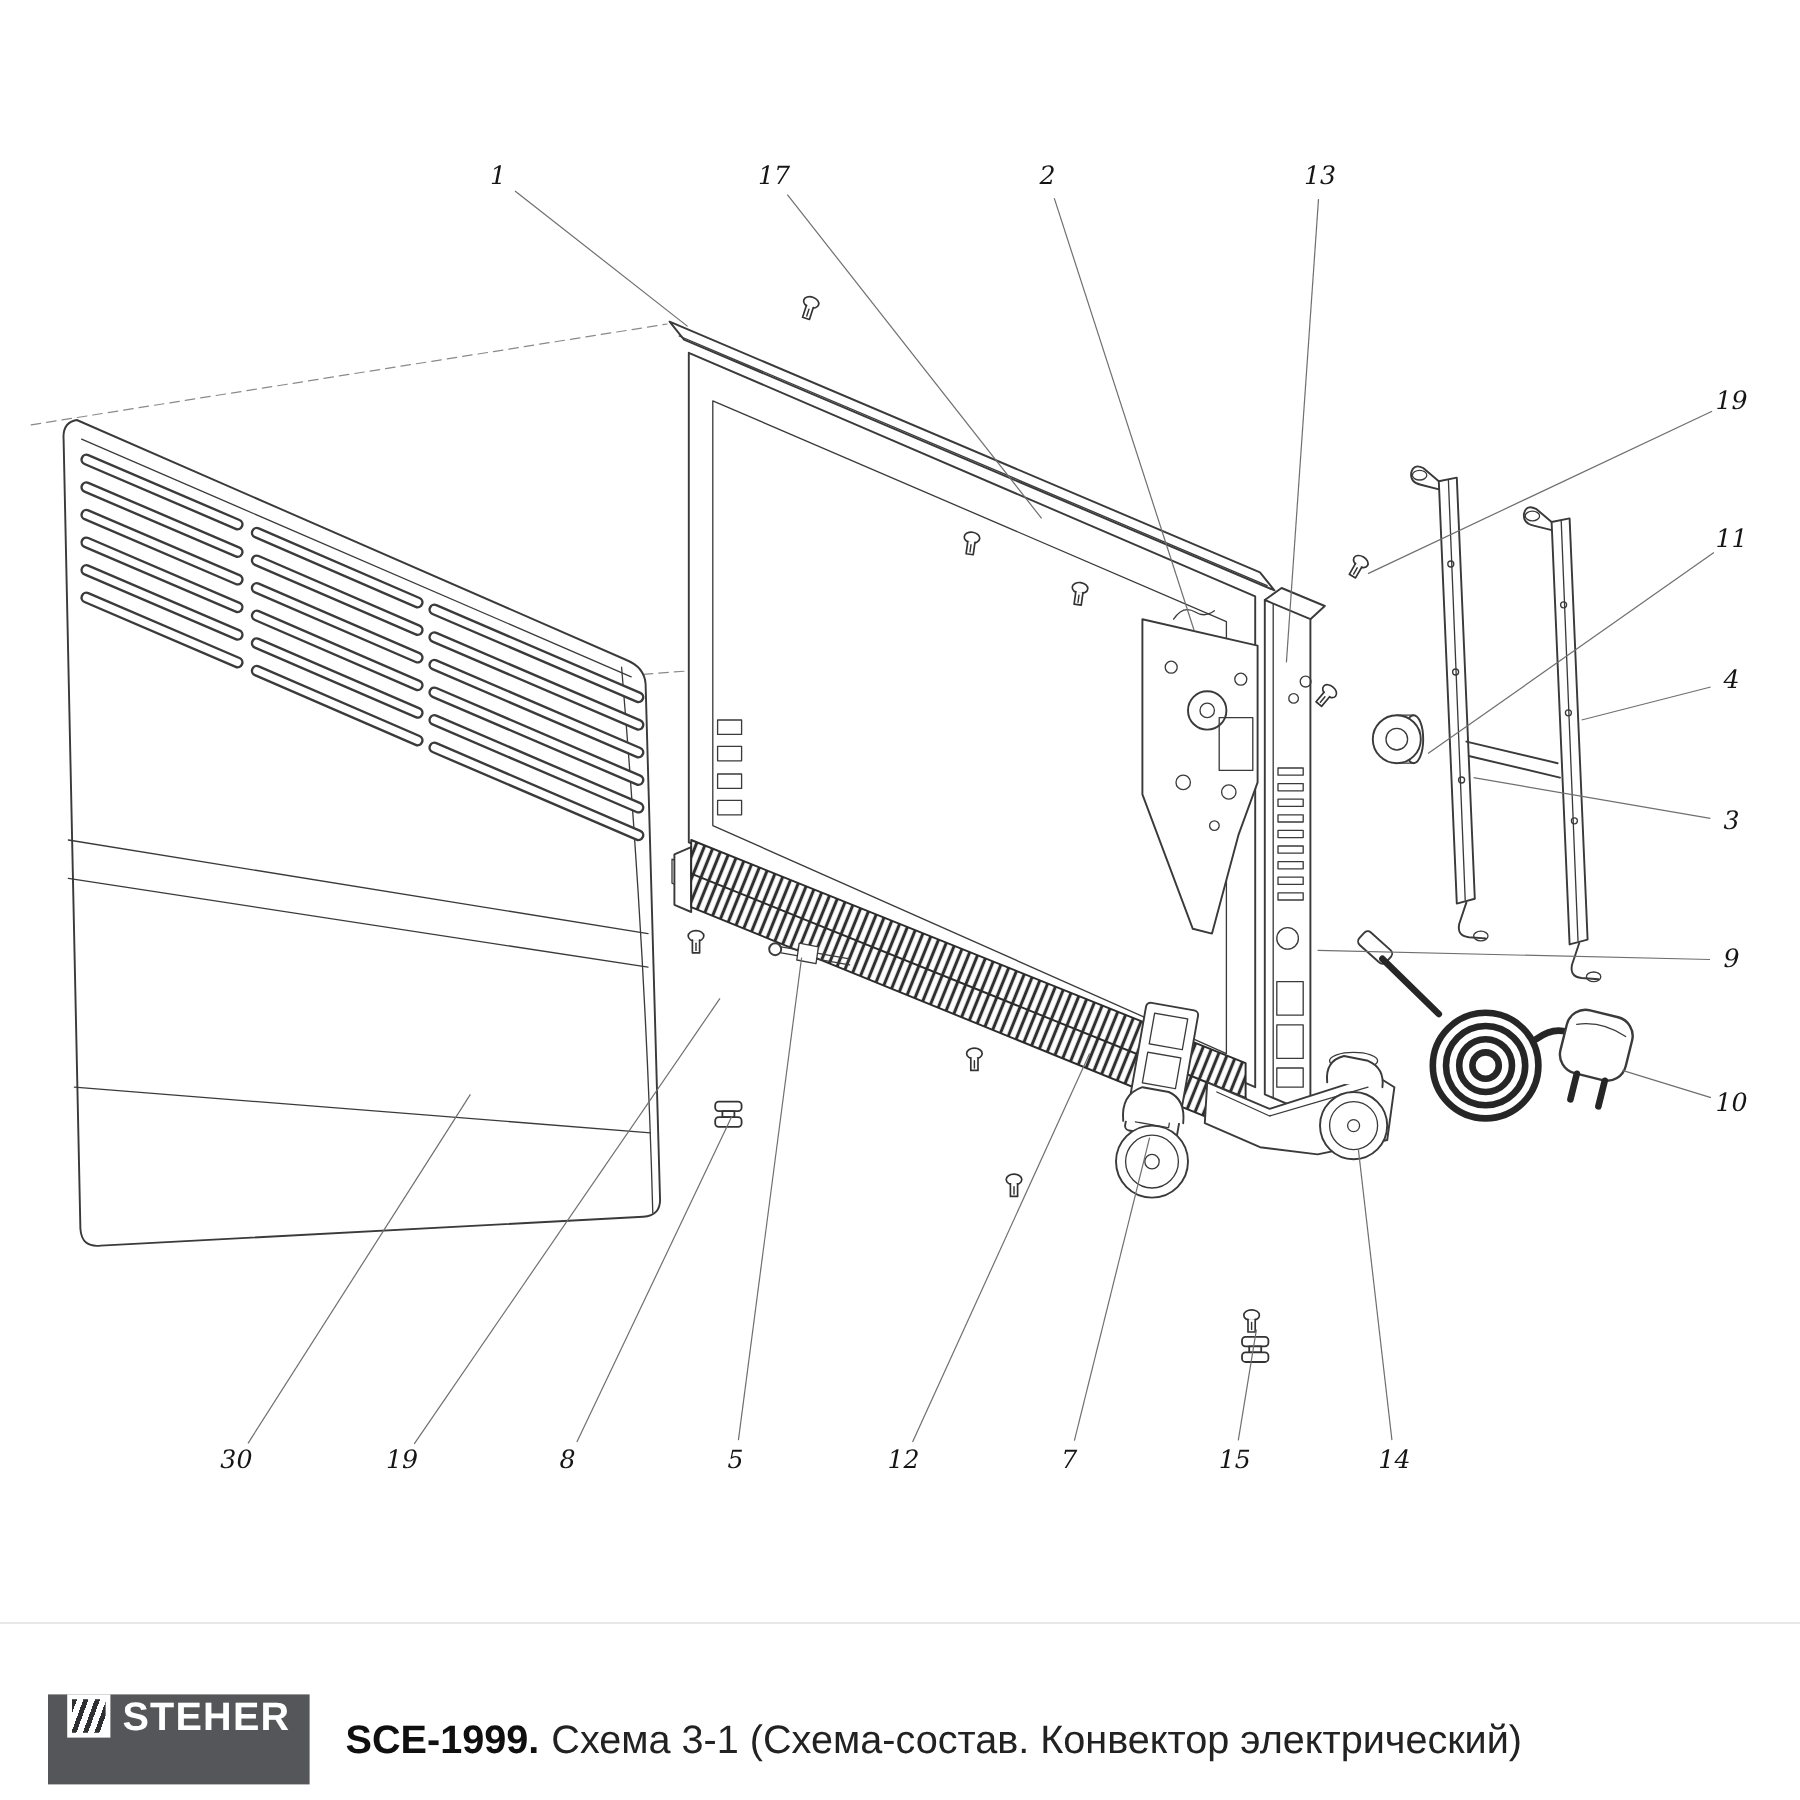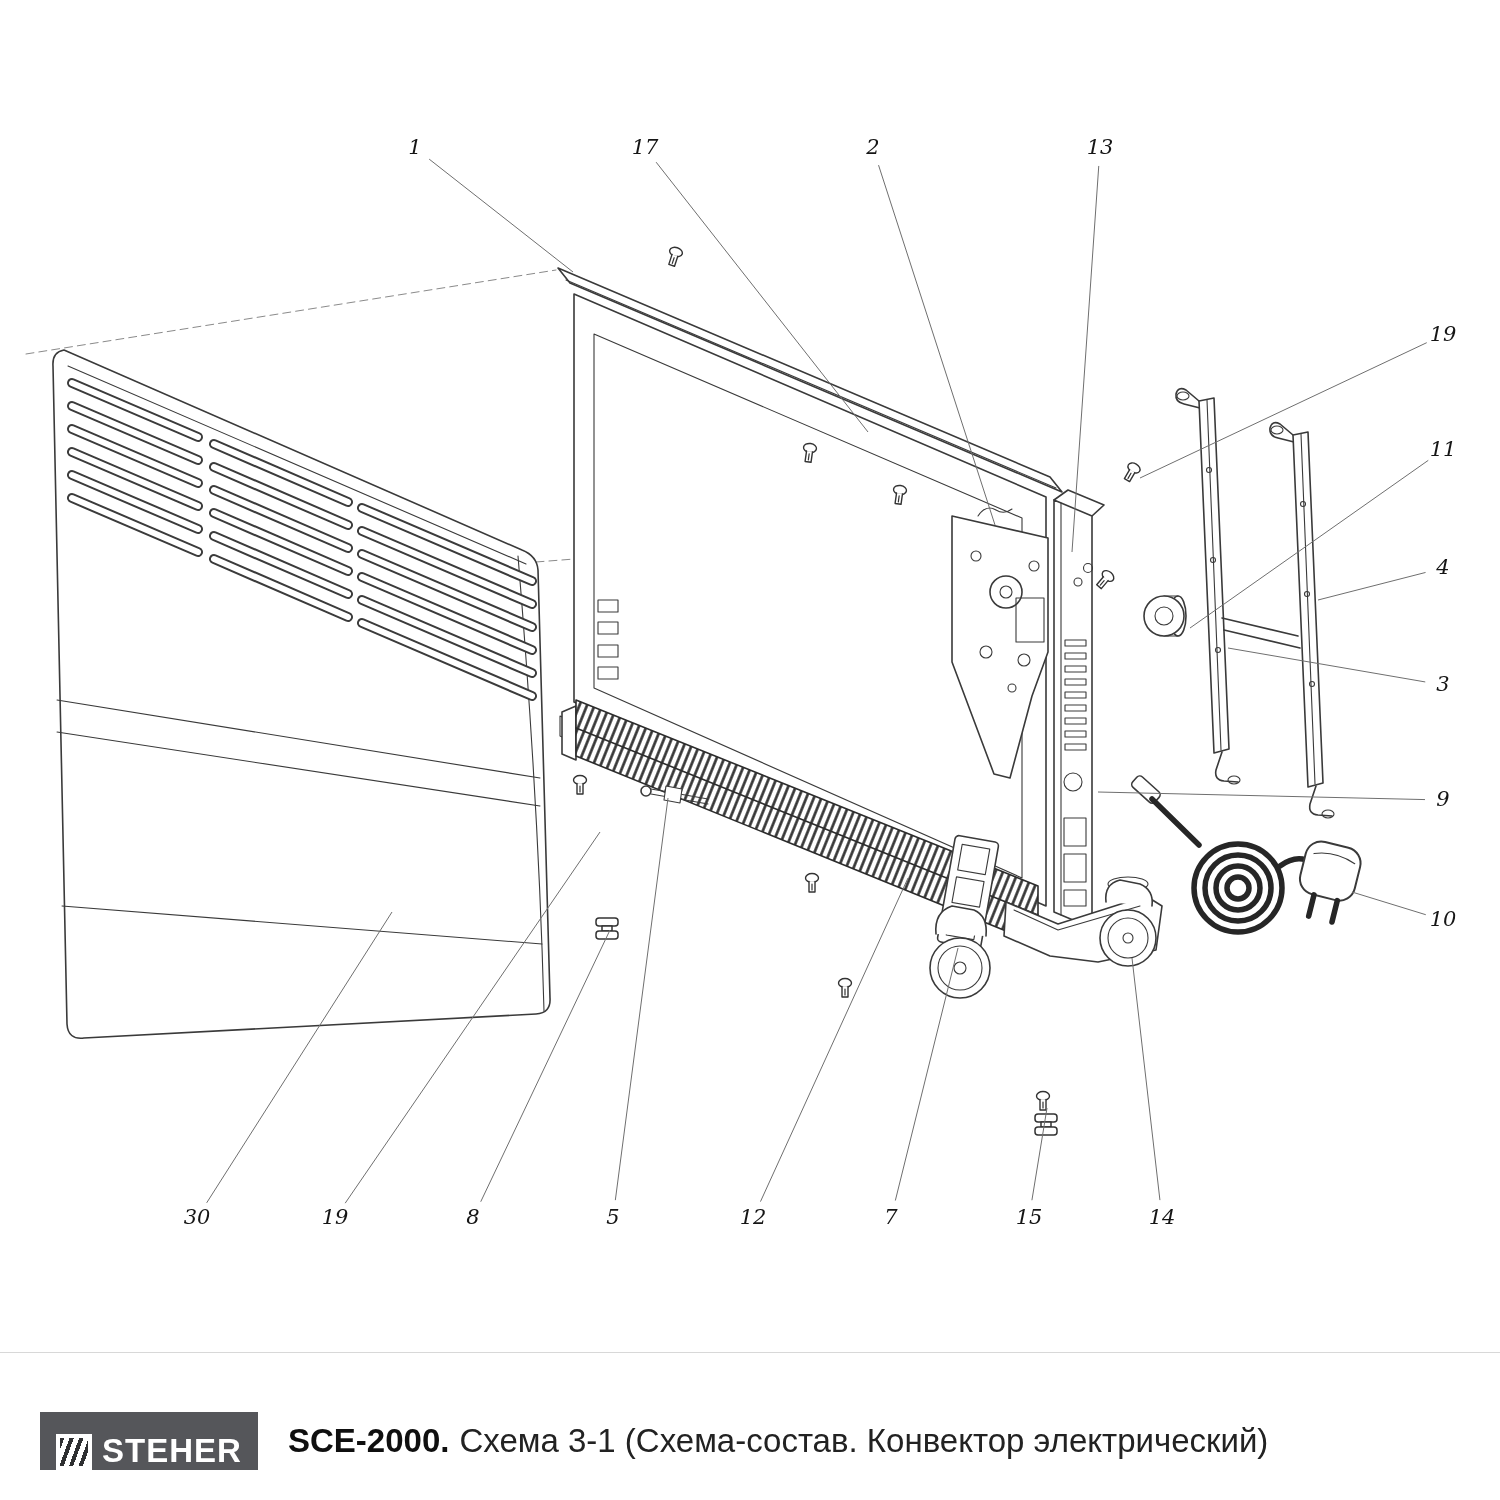--- a/index.html
+++ b/index.html
@@ -7,21 +7,21 @@
           font-family:"Liberation Sans", sans-serif;}
   #diagram-svg{position:absolute;left:0;top:0;}
   .art{stroke:#3a3a3a;fill:none;stroke-width:1.6;stroke-linejoin:round;stroke-linecap:round;}
   .thin{stroke-width:1.1;}
   .dash{stroke:#8a8a8a;stroke-width:1;stroke-dasharray:8 5;fill:none;}
   .leader{stroke:#6f6f6f;stroke-width:1;}
   .callout{font:italic 21px "DejaVu Serif", serif;fill:#151515;stroke:none;text-anchor:middle;}
   .thick{stroke:#262626;stroke-width:5.5;fill:none;}
   .footer-rule{position:absolute;left:0;top:1352px;width:1500px;height:1px;background:#d8d8d8;}
   .footer{position:absolute;left:40px;top:1412px;display:flex;align-items:center;gap:30px;}
-  .logo{width:218px;height:58px;background:#55565a;display:flex;align-items:flex-end;justify-content:center;gap:10px;}
+  .logo{width:218px;height:75px;background:#55565a;display:flex;align-items:flex-start;justify-content:center;gap:10px;}
   .logo-icon{width:36px;height:36px;background:#fff;position:relative;flex:0 0 auto;}
   .logo-icon::after{content:"";position:absolute;inset:4px;
       background:repeating-linear-gradient(110deg,#2e2f31 0 4px,#ffffff 4px 9px);}
   .logo-text{color:#ffffff;font-weight:bold;font-size:33px;letter-spacing:1px;}
   .caption{font-size:33px;color:#222;white-space:nowrap;}
   .caption .model{font-weight:bold;color:#0f0f0f;margin-right:10px;}
 </style>
 </head>
 <body>
 
@@ -280,17 +280,17 @@
     </svg>
 
 <div class="footer-rule"></div>
 
 <div class="footer">
   <div class="logo">
     <span class="logo-icon"></span>
     <span class="logo-text">STEHER</span>
   </div>
   <div class="caption">
-    <span class="model">SCE-2000.</span><span class="subtitle">Схема 3-1 (Схема-состав. Конвектор электрический)</span>
+    <span class="model">SCE-1999.</span><span class="subtitle">Схема 3-1 (Схема-состав. Конвектор электрический)</span>
   </div>
 </div>
 
 </div>
 
 </body></html>

